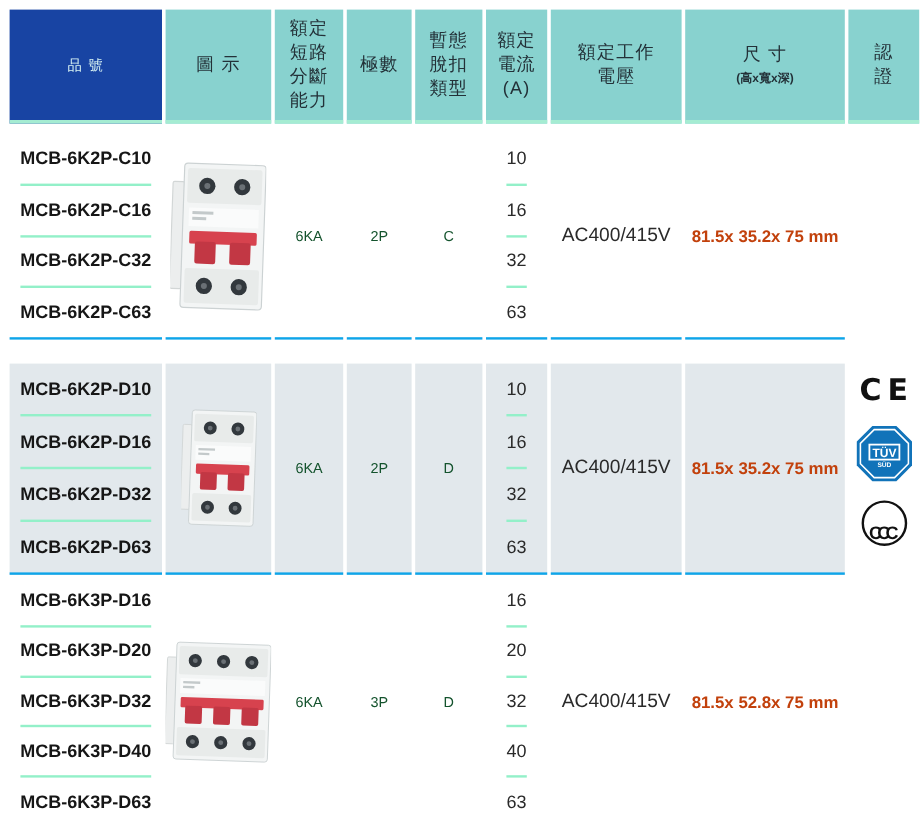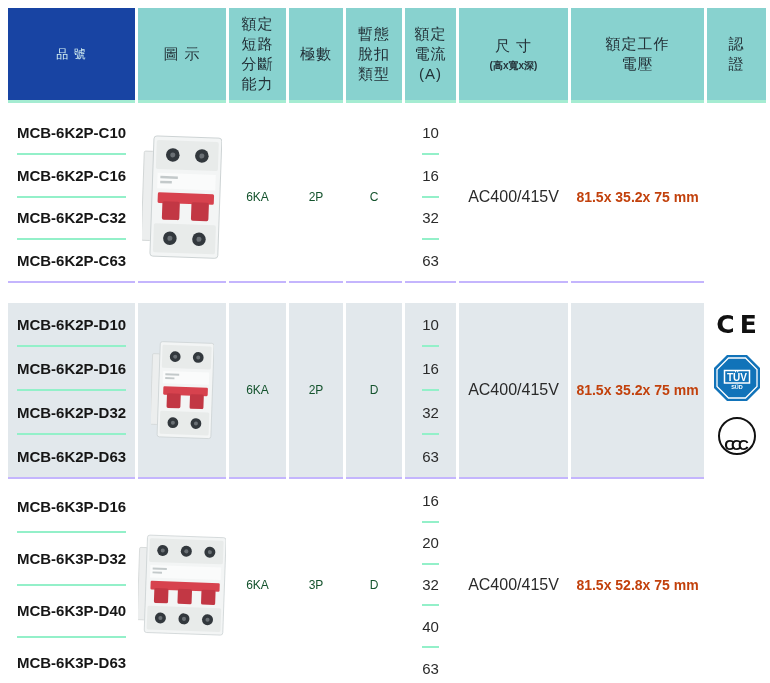--- a/index.html
+++ b/index.html
@@ -29,21 +29,21 @@
     letter-spacing:1px; line-height:1.35;
   }
   .th span { white-space:pre-line; }
   .th-blue { background:#1844a3; color:#d6f1f2; font-size:12px; }
   .th-dim .dim-main { display:block; font-size:15px; }
   .th-dim .dim-sub { display:block; font-size:10px; font-weight:700; letter-spacing:0; margin-top:3px; }
 
   
   .group > .cell {
     display:flex; align-items:center; justify-content:center;
-    border-bottom:2px solid #c4b5fd;
+    border-bottom:2px solid #0ea5e9;
   }
   .group-1 { margin-top:9px; }
   .group-1 > .cell { height:171px; }
   .group-2 { margin-top:3px; }
   .group-2 > .cell { height:176px; background:#e2e8ec;margin-top:17px; }
   .group-3 { margin-top:2px; }
   .group-3 > .cell { height:209px; }
 
   .col-stack { flex-direction:column; align-items:stretch; }
   .sub {
@@ -107,27 +107,27 @@
     <div class="th">
         <span>暫態
 脫扣
 類型</span>
       </div>
     <div class="th">
         <span>額定
 電流
 (A)</span>
       </div>
+    <div class="th">
+        <span>額定工作
+電壓</span>
+      </div>
     <div class="th th-dim">
       <span><span class="dim-main">尺 寸</span><span class="dim-sub">(高x寬x深)</span></span>
     </div>
-    <div class="th">
-        <span>額定工作
-電壓</span>
-      </div>
     <div class="th">
         <span>認
 證</span>
       </div>
   </div>
 
   <div class="grid group group-1">
     <div class="cell col-stack">
       <div class="sub part">MCB-6K2P-C10</div>
       <div class="sub part">MCB-6K2P-C16</div>
@@ -213,20 +213,21 @@
       <div class="sub amp">63</div>
     </div>
     <div class="cell volt">AC400/415V</div>
     <div class="cell dims">81.5x 35.2x 75 mm</div>
     <div class="cell cert-space"></div>
   </div>
 
   <div class="grid group group-3">
     <div class="cell col-stack">
       <div class="sub part">MCB-6K3P-D16</div>
+      <div class="sub part">MCB-6K3P-D20</div>
       <div class="sub part">MCB-6K3P-D32</div>
       <div class="sub part">MCB-6K3P-D40</div>
       <div class="sub part">MCB-6K3P-D63</div>
     </div>
     <div class="cell img-cell">
         <svg width="90" height="106" viewBox="0 0 112 132">
           <g transform="rotate(2 56 66)">
             <rect x="0.5" y="20" width="10" height="92" rx="1.5" fill="#eceeee" stroke="#d2d6d6" stroke-width="1"></rect>
             <rect x="10" y="4" width="100" height="124" rx="3" fill="#f3f5f5" stroke="#ccd2d3" stroke-width="1"></rect>
             <rect x="13" y="8" width="94" height="30" rx="2" fill="#e8ebea"></rect>

